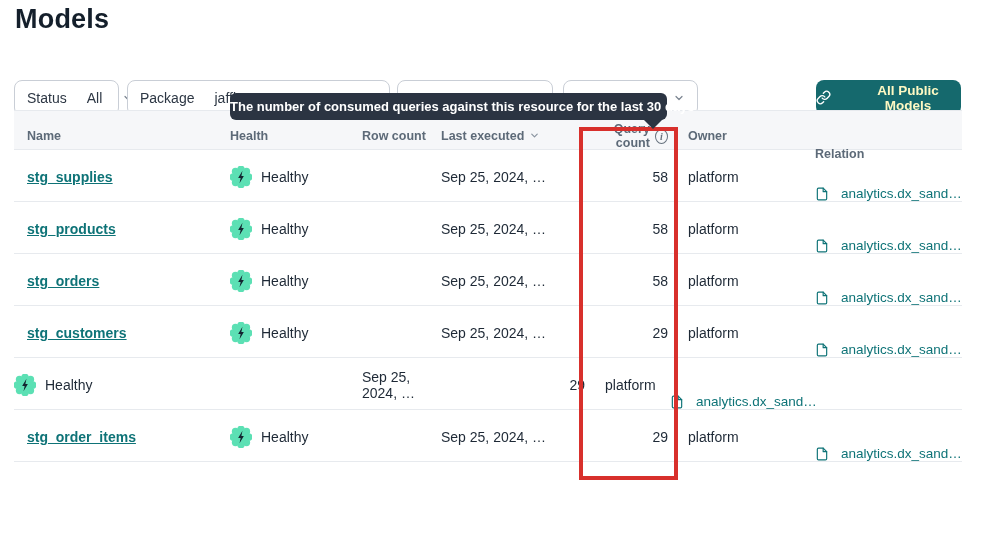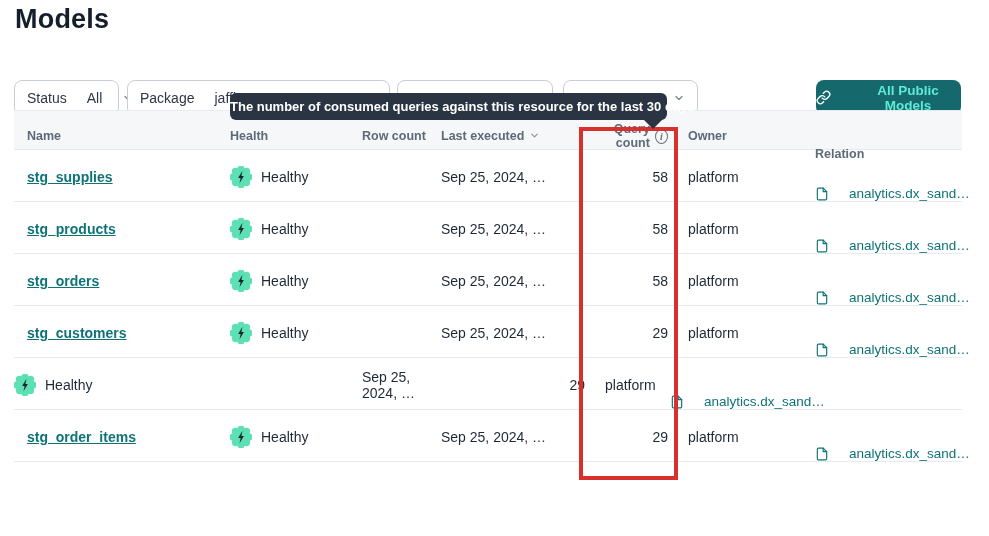--- a/index.html
+++ b/index.html
@@ -17,21 +17,21 @@
   .dd .dd-label { font-weight:400; }
   .dd .dd-value { font-weight:400; }
   .chev { width:12px; height:12px; display:inline-block; flex:0 0 auto; }
   .chev svg { display:block; }
   #dd-status { left:14px;  width:105px; }
   #dd-package{ left:127px; width:263px; }
   #dd-f3     { left:397px; width:156px; }
   #dd-f4     { left:563px; width:135px; justify-content:flex-end; }
 
   .btn-primary { position:absolute; top:80px; left:816px; width:145px; height:35px;
-    background:#15696d; color:#5eead4; border:none; border-radius:8px; display:flex;
+    background:#15696d; color:#fef9c3; border:none; border-radius:8px; display:flex;
     align-items:center; justify-content:center; gap:24px; font-size:13.5px; font-weight:700;
     font-family:inherit; cursor:pointer; }
 
   
   .tooltip { position:absolute; left:230px; top:93px; width:437px; height:27px; z-index:6;
     background:#2b3442; color:#ffffff; border-radius:6px; font-size:13px; font-weight:700;
     line-height:27px; text-align:right; white-space:nowrap; }
   .tooltip .caret { position:absolute; bottom:-9px; left:413px; width:0; height:0;
     border-left:10px solid transparent; border-right:10px solid transparent;
     border-top:10px solid #2b3442; }
@@ -54,21 +54,21 @@
   .thead .c-query { justify-content:flex-end; }
   .thead .c-exec { cursor:pointer; }
 
   .model-link { color:#0e7377; font-weight:700; text-decoration:underline; cursor:pointer; }
   .health { display:flex; align-items:center; gap:9px; }
   .health-badge { width:22px; height:22px; flex:0 0 auto; }
   .info-icon { width:15px; height:15px; border:1.3px solid #67727e; border-radius:50%;
     display:inline-flex; align-items:center; justify-content:center; color:#67727e;
     font-size:10px; font-family:"Liberation Serif", serif; font-style:italic; font-weight:700;
     cursor:pointer; }
-  .relation-link { color:#0e7377; display:inline-flex; align-items:center; gap:20px;
+  .relation-link { color:#0e7377; display:inline-flex; align-items:center; gap:12px;
     font-size:13.5px; cursor:pointer; }
   .relation-link .txt { white-space:nowrap; }
 
   
   .highlight-rect { position:absolute; left:579px; top:127px; width:99px; height:353px;
     border:4px solid #d8302c; z-index:5; pointer-events:none; }
 </style>
 </head>
 <body>
 

